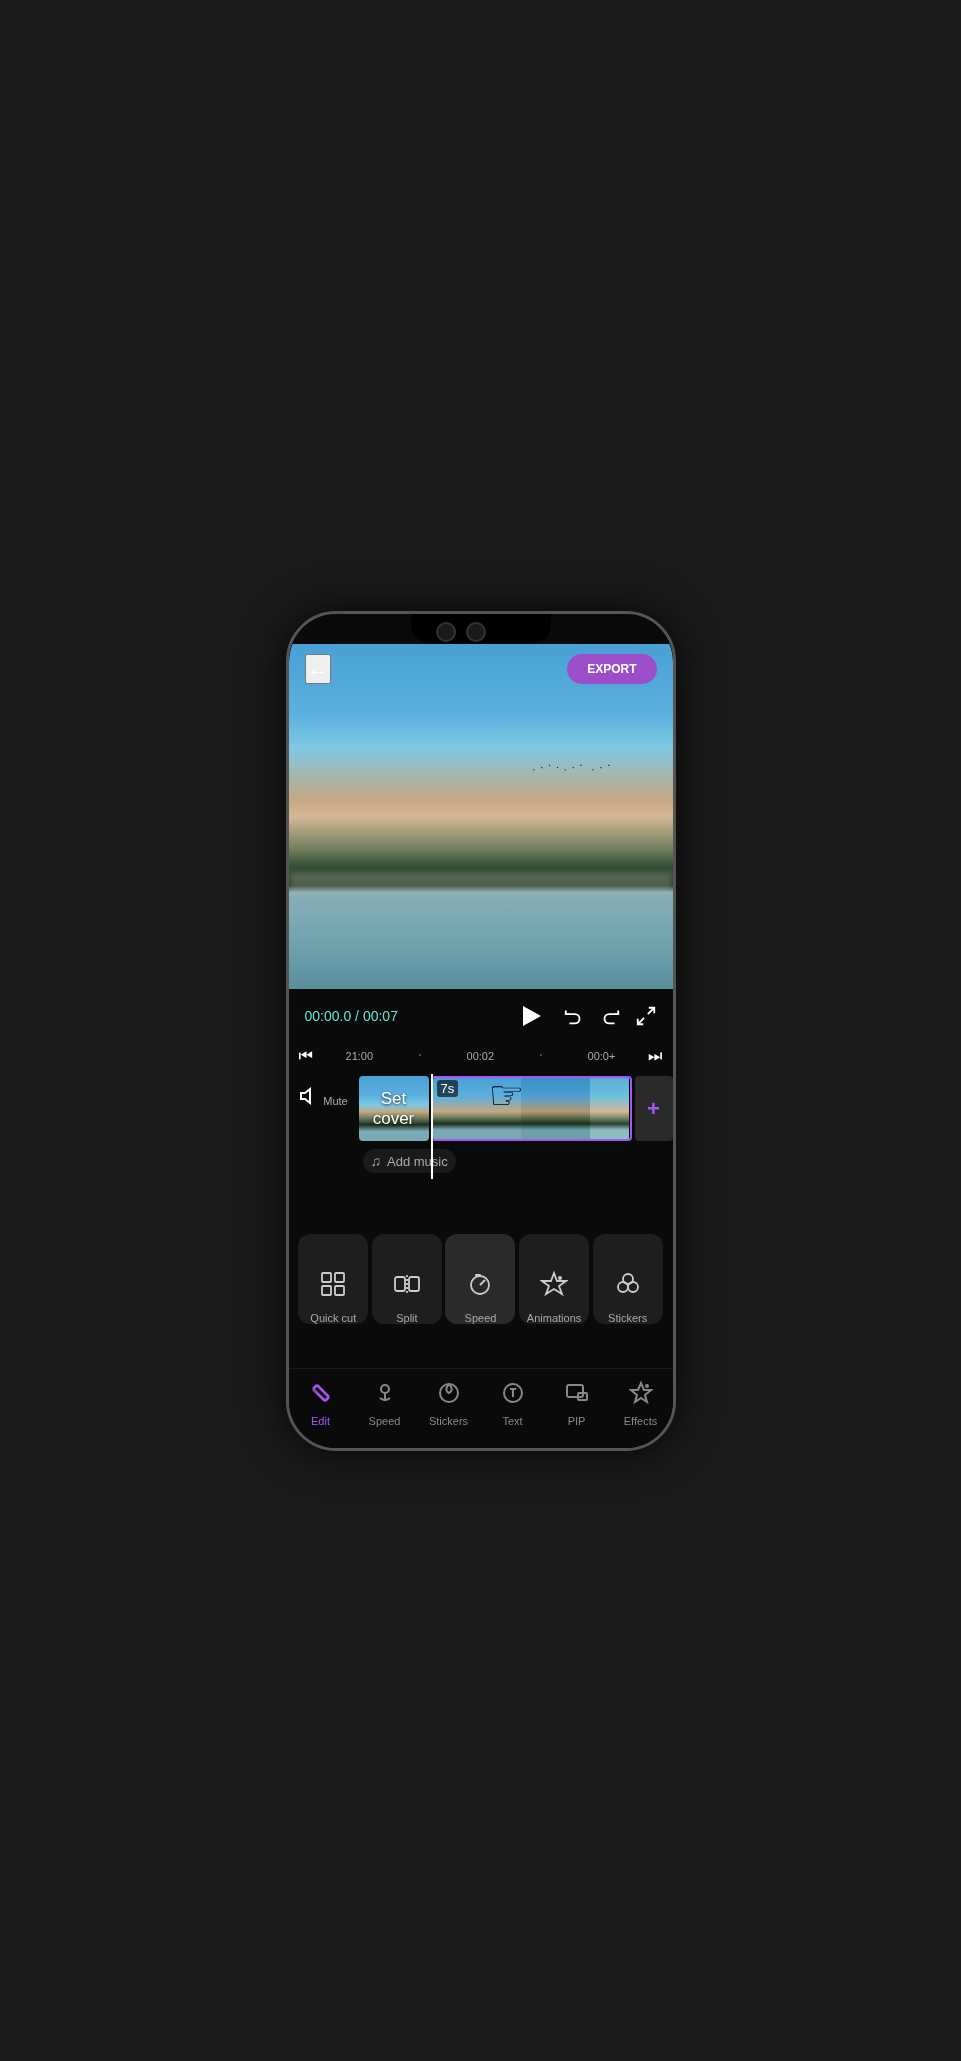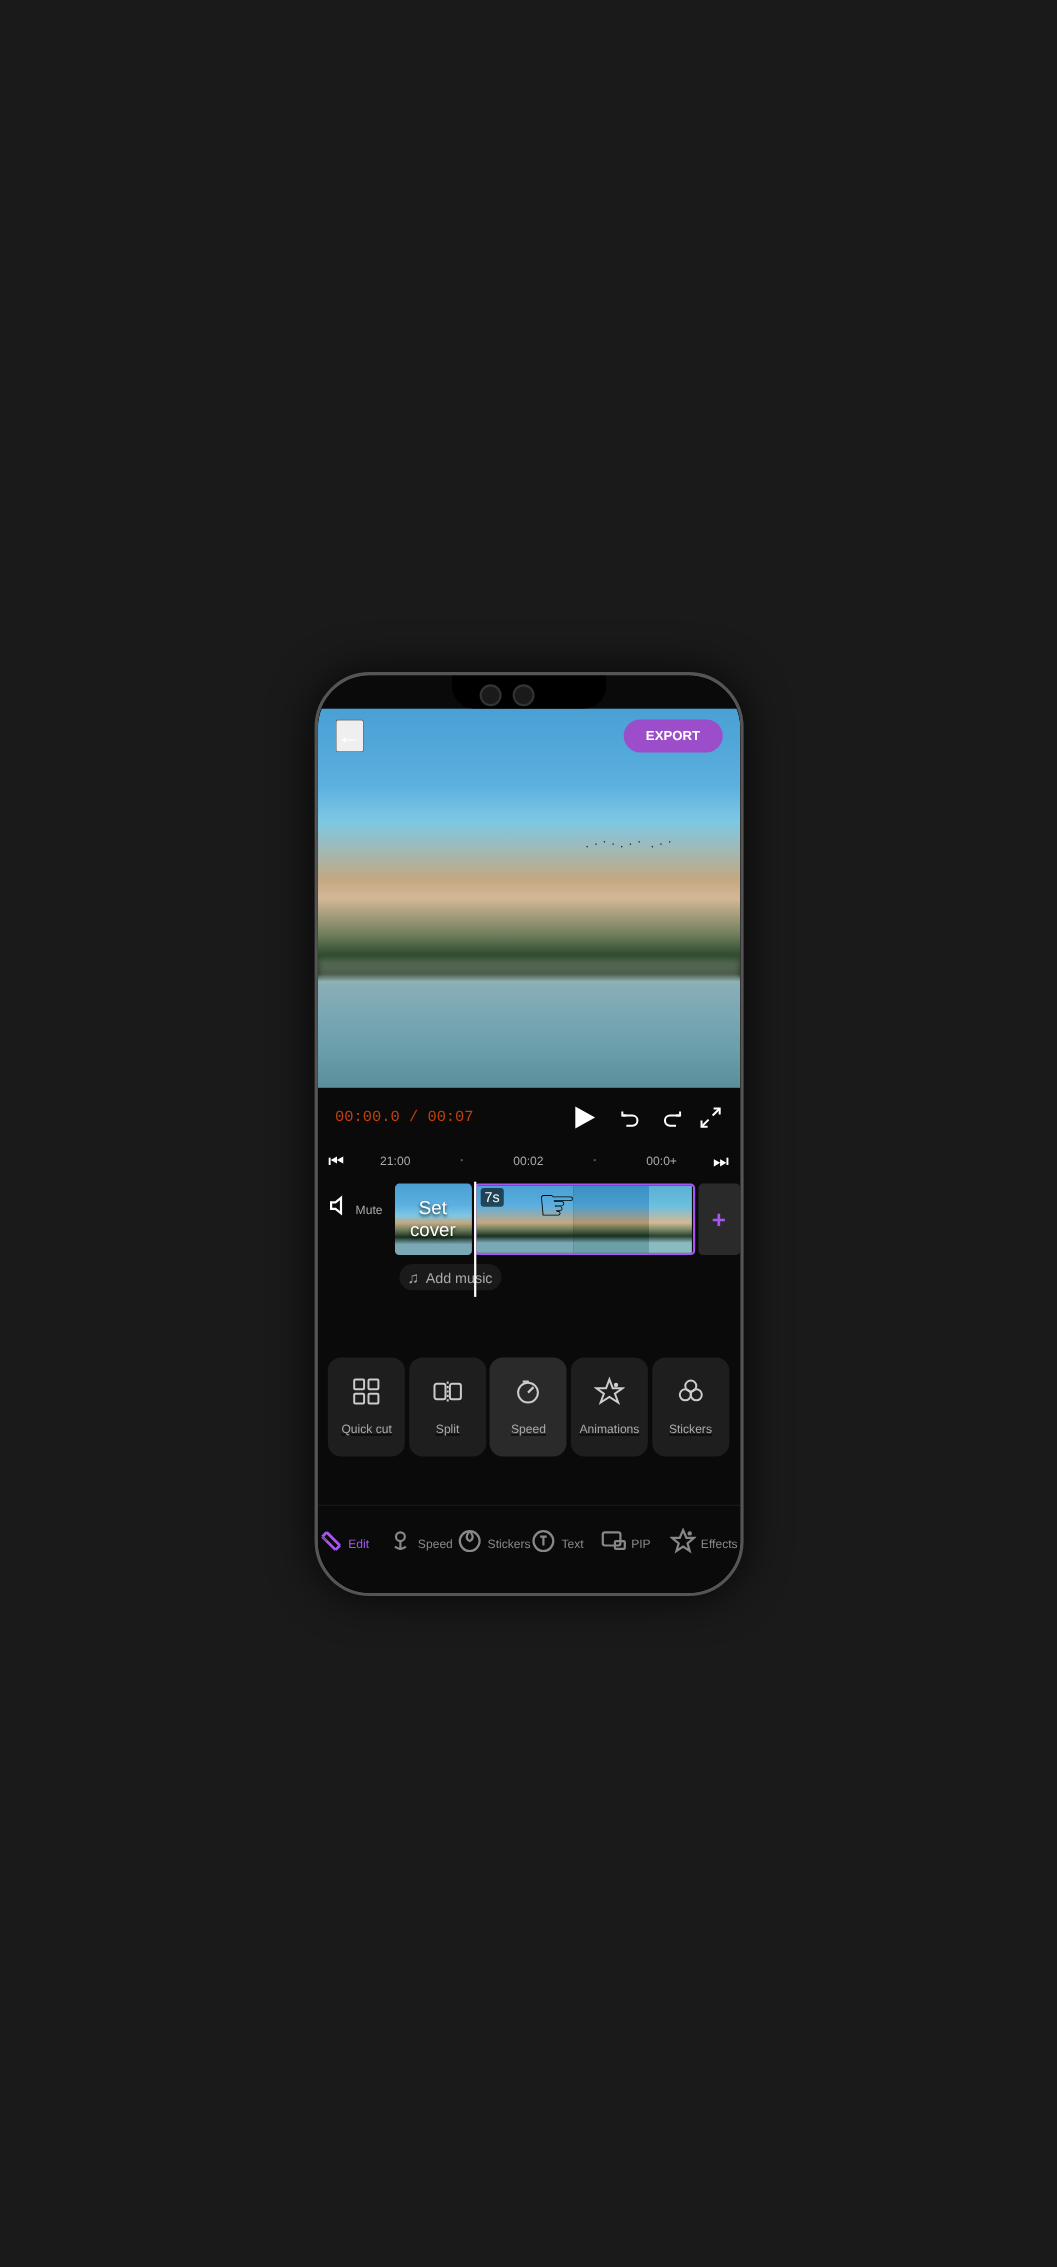--- a/index.html
+++ b/index.html
@@ -142,25 +142,24 @@
       left: 0;
       right: 0;
       height: 55px;
       background: #0a0a0a;
       display: flex;
       align-items: center;
       padding: 0 16px;
       gap: 12px;
     }
     .time-display {
-      color: #c2410c;
+      color: #5eead4;
       font-size: 14px;
       font-weight: 500;
       white-space: nowrap;
-      font-family: Liberation Mono, monospace;
     }
     .control-buttons {
       display: flex;
       align-items: center;
       gap: 14px;
       margin-left: auto;
     }
     .ctrl-btn {
       color: #fff;
       font-size: 20px;
@@ -380,28 +379,27 @@
       background: #0a0a0a;
       display: flex;
       align-items: center;
       justify-content: space-around;
       padding: 10px 8px;
     }
     .tool-item {
       display: flex;
       flex-direction: column;
       align-items: center;
-      justify-content: center;
+      justify-content: flex-end;
       width: 70px;
       height: 90px;
       background: #1e1e1e;
       border-radius: 12px;
       cursor: pointer;
       gap: 8px;
-      text-decoration: underline;
     }
     .tool-item.active {
       background: #2a2a2a;
     }
     .tool-icon {
       color: #ccc;
       font-size: 24px;
     }
     .tool-label {
       color: #aaa;
@@ -415,21 +413,21 @@
       height: 80px;
       background: #0a0a0a;
       display: flex;
       align-items: center;
       justify-content: space-around;
       border-top: 1px solid #1a1a1a;
       padding-bottom: 8px;
     }
     .nav-item {
       display: flex;
-      flex-direction: row;
+      flex-direction: column;
       align-items: center;
       gap: 4px;
       cursor: pointer;
       flex: 1;
     }
     .nav-icon {
       font-size: 22px;
       color: #888;
     }
     .nav-label {

